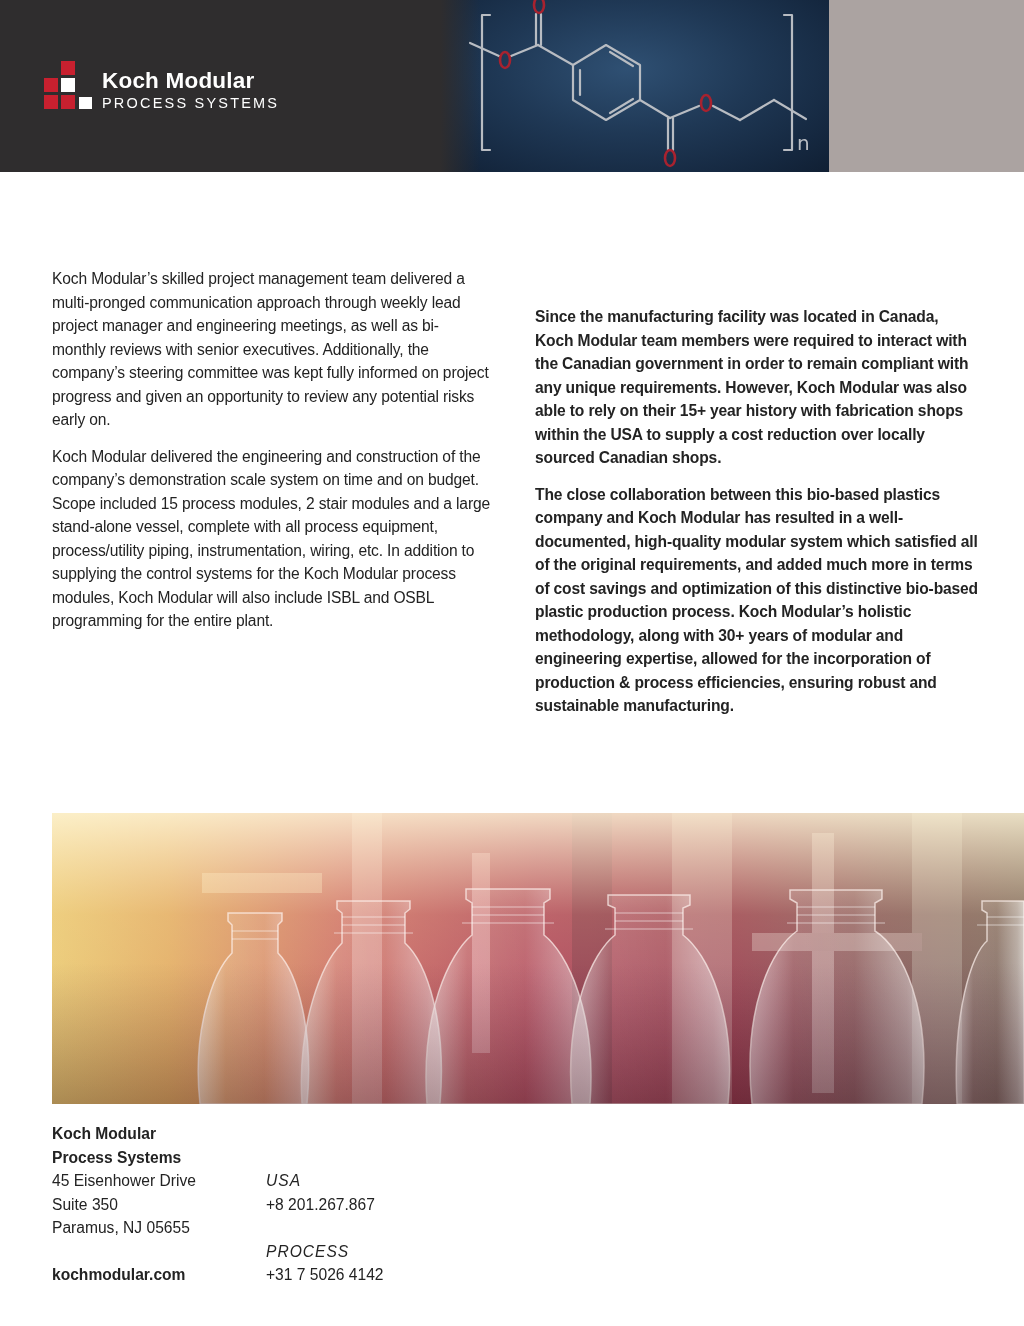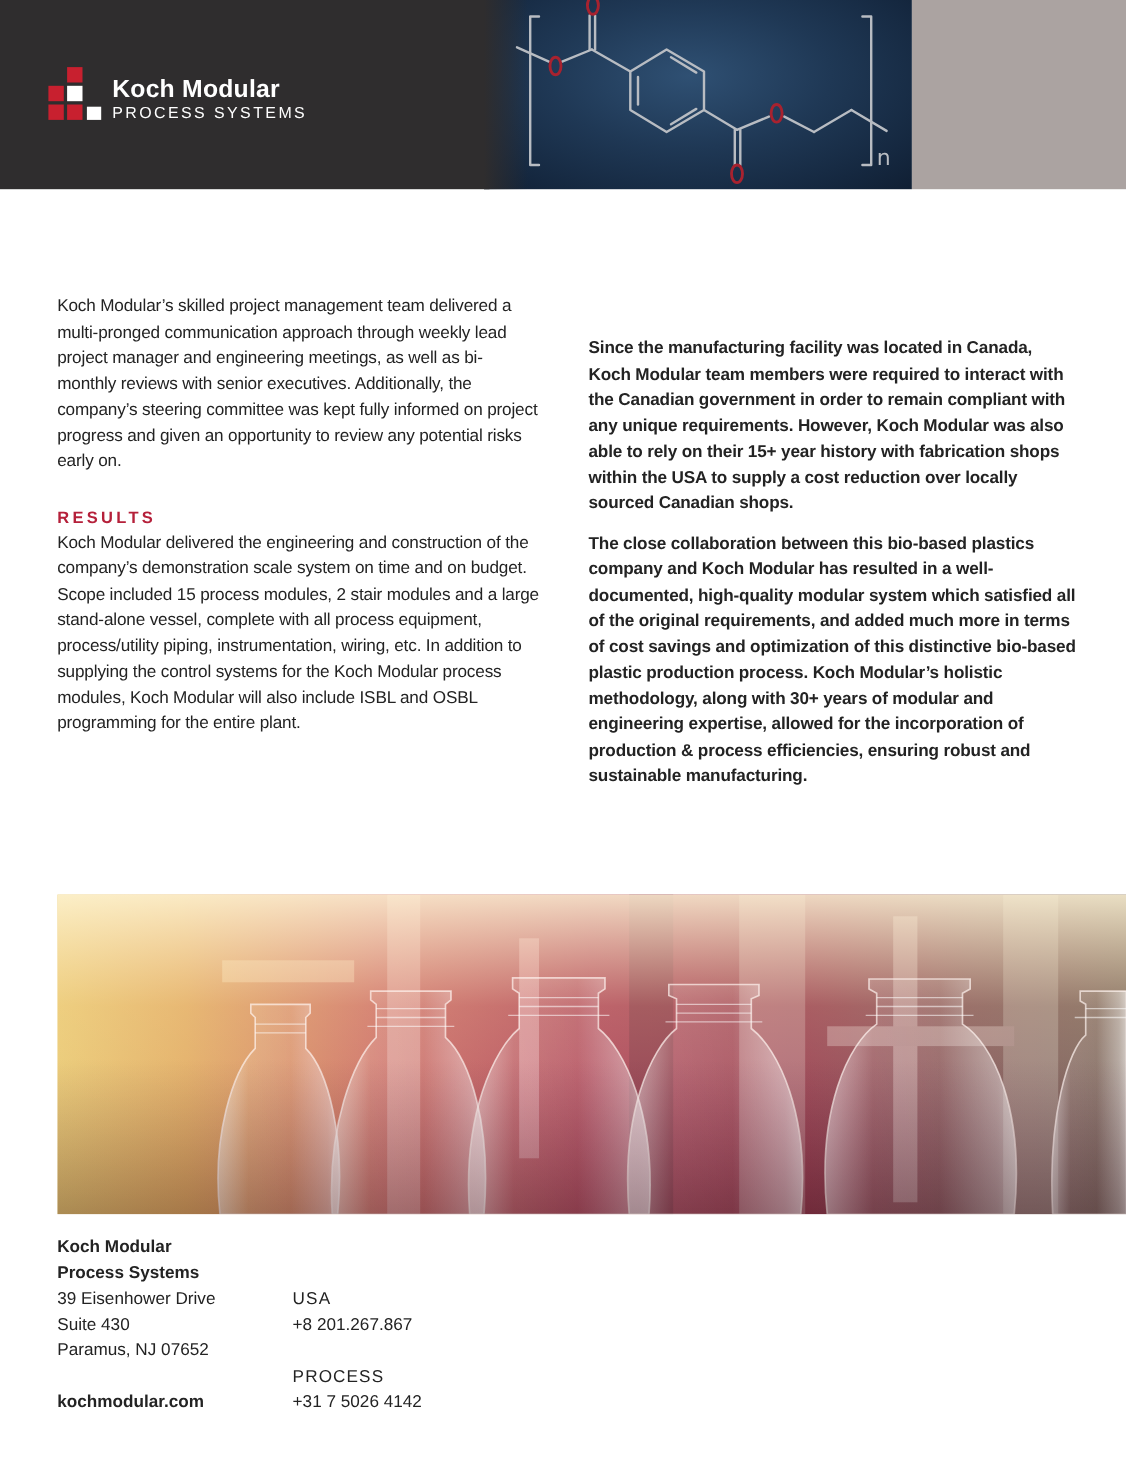--- a/index.html
+++ b/index.html
@@ -52,21 +52,21 @@
   .photo { position: absolute; left: 52px; top: 813px; width: 972px; height: 291px; overflow: hidden; }
   .photo svg { display: block; }
 
   
   .footer { position: absolute; left: 52px; top: 1122px; width: 600px; font-size: 15.6px; line-height: 23.5px; color: #232323; }
   .f-left { position: absolute; left: 0; top: 0; width: 210px; }
   .f-right { position: absolute; left: 214px; top: 47px; width: 200px; }
   .f-bold { font-weight: bold; }
   .f-gap { height: 23.5px; }
   .f-link { color: #232323; text-decoration: none; font-weight: bold; text-align: right; }
-  .f-region { letter-spacing: 1px; }
+  .f-region { letter-spacing: 1px; font-style: italic; }
 </style>
 </head>
 <body>
 
 <div class="header">
   <div class="hdr-dark"></div>
   <div class="hdr-blue"></div>
   <div class="hdr-gray"></div>
 
   <svg class="molecule" viewBox="440 0 389 172" width="389" height="172">
@@ -119,21 +119,20 @@
       <div class="sq red" style="left:17px; top:34px;"></div>
       <div class="sq white" style="left:35px; top:36px; width:13px; height:12px;"></div>
     </div>
     <div class="logo-title">Koch Modular</div>
     <div class="logo-sub">PROCESS SYSTEMS</div>
   </div>
 </div>
 
 <div class="col col-left">
   <p>Koch Modular’s skilled project management team delivered a multi-pronged communication approach through weekly lead project manager and engineering meetings, as well as bi-monthly reviews with senior executives. Additionally, the company’s steering committee was kept fully informed on project progress and given an opportunity to review any potential risks early on.</p>
-  <div class="results-heading">RESULTS</div>
   <p class="results-text">Koch Modular delivered the engineering and construction of the company’s demonstration scale system on time and on budget. Scope included 15 process modules, 2 stair modules and a large stand-alone vessel, complete with all process equipment, process/utility piping, instrumentation, wiring, etc. In addition to supplying the control systems for the Koch Modular process modules,  Koch Modular will also include ISBL and OSBL programming for the entire plant.</p>
 </div>
 
 <div class="col col-right">
   <p>Since the manufacturing facility was located in Canada, Koch Modular team members were required to interact with the Canadian government in order to remain compliant with any unique requirements. However, Koch Modular was also able to rely on their 15+ year history with fabrication shops within the USA to supply a cost reduction over locally sourced Canadian shops.</p>
   <p>The close collaboration between this bio-based plastics company and Koch Modular has resulted in a well-documented, high-quality modular system which satisfied all of the original requirements, and added much more in terms of cost savings and optimization of this distinctive bio-based plastic production process. Koch Modular’s holistic methodology, along with 30+ years of modular and engineering expertise, allowed for the incorporation of production &amp; process efficiencies, ensuring robust and sustainable manufacturing.</p>
 </div>
 
 <div class="photo">
   <svg width="972" height="291" viewBox="0 0 972 291">
@@ -212,23 +211,23 @@
         <line x1="925" y1="112" x2="972" y2="112"></line>
     </g>
     <rect x="0" y="150" width="972" height="141" fill="url(#bottleDark)"></rect>
   </svg>
 </div>
 
 <div class="footer">
   <div class="f-left">
     <div class="f-bold">Koch Modular</div>
     <div class="f-bold">Process Systems</div>
-    <div>39 Eisenhower Drive</div>
-    <div>Suite 430</div>
-    <div>Paramus, NJ 07652</div>
+    <div>45 Eisenhower Drive</div>
+    <div>Suite 350</div>
+    <div>Paramus, NJ 05655</div>
     <div class="f-gap"></div>
     <a class="f-link">kochmodular.com</a>
   </div>
   <div class="f-right">
     <div class="f-region">USA</div>
     <div>+8 201.267.867</div>
     <div class="f-gap"></div>
     <div class="f-region">PROCESS</div>
     <div>+31 7 5026 4142</div>
   </div>

